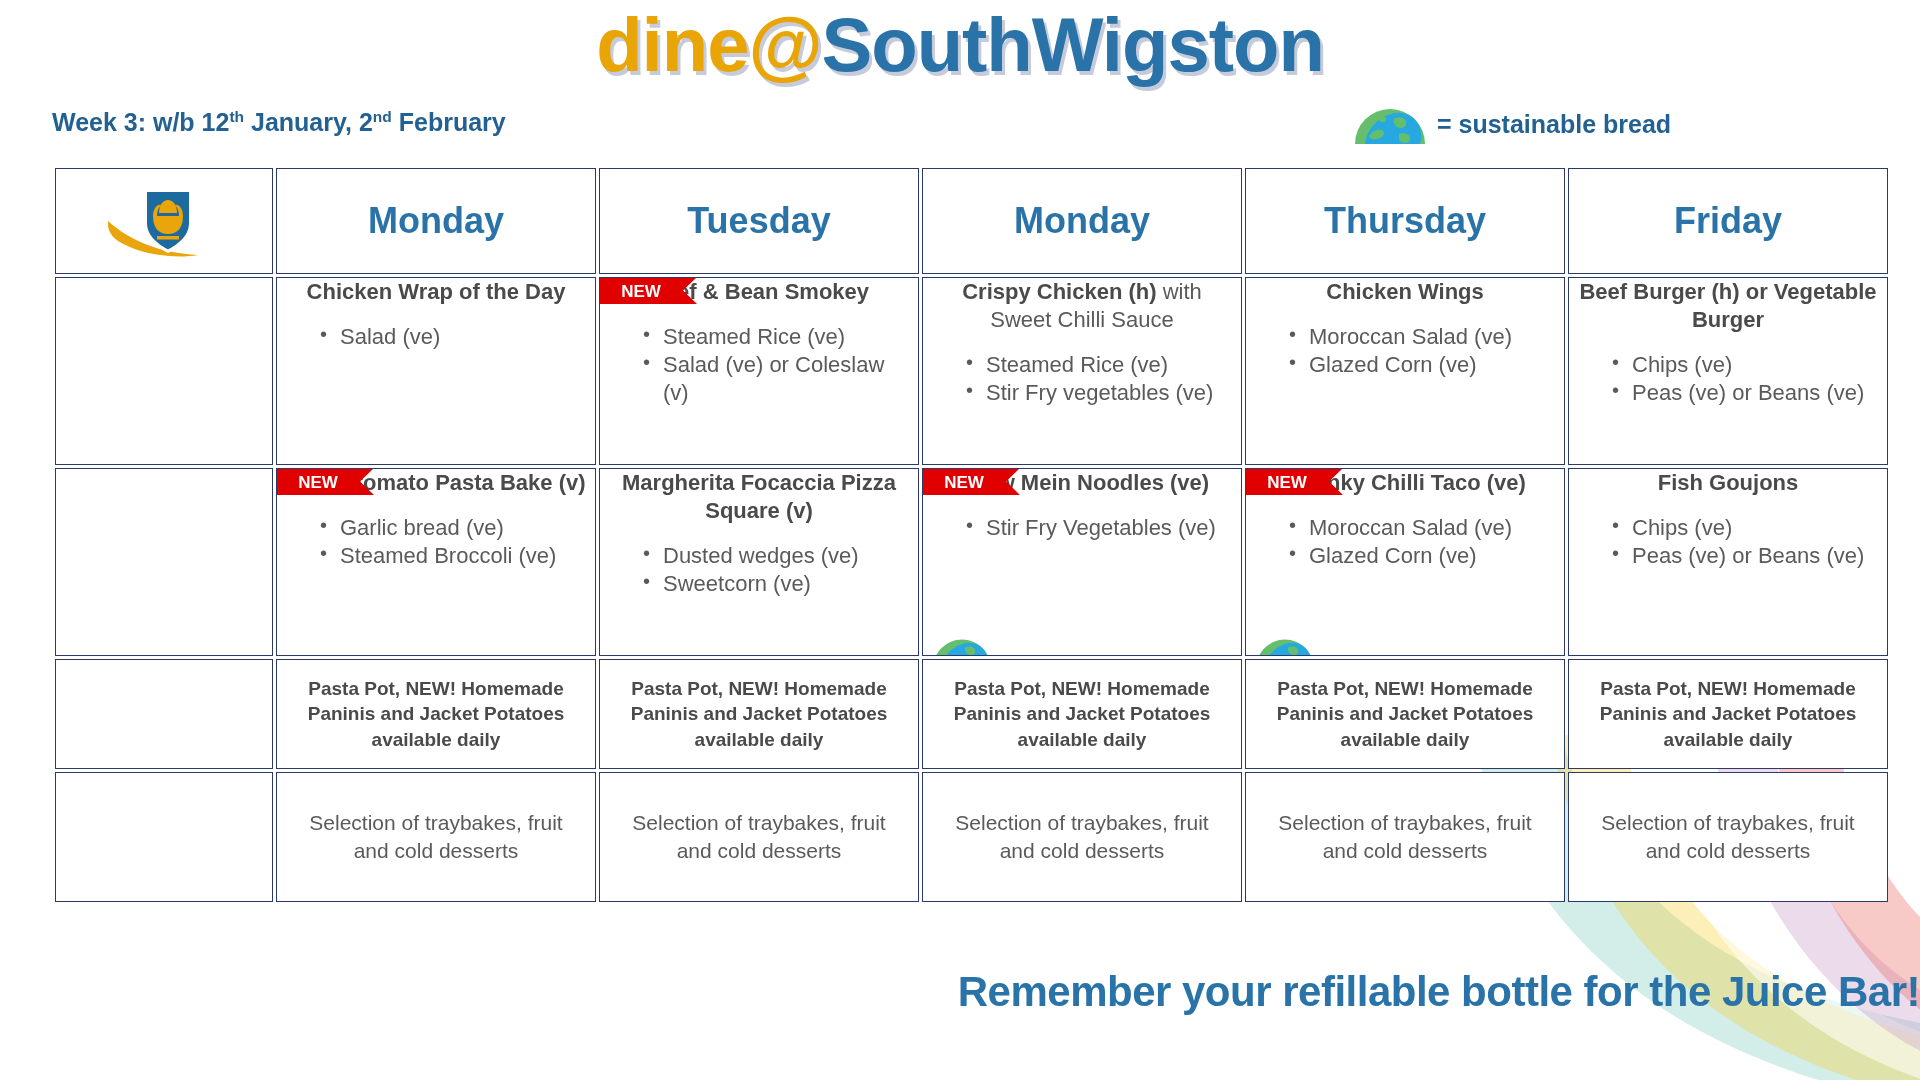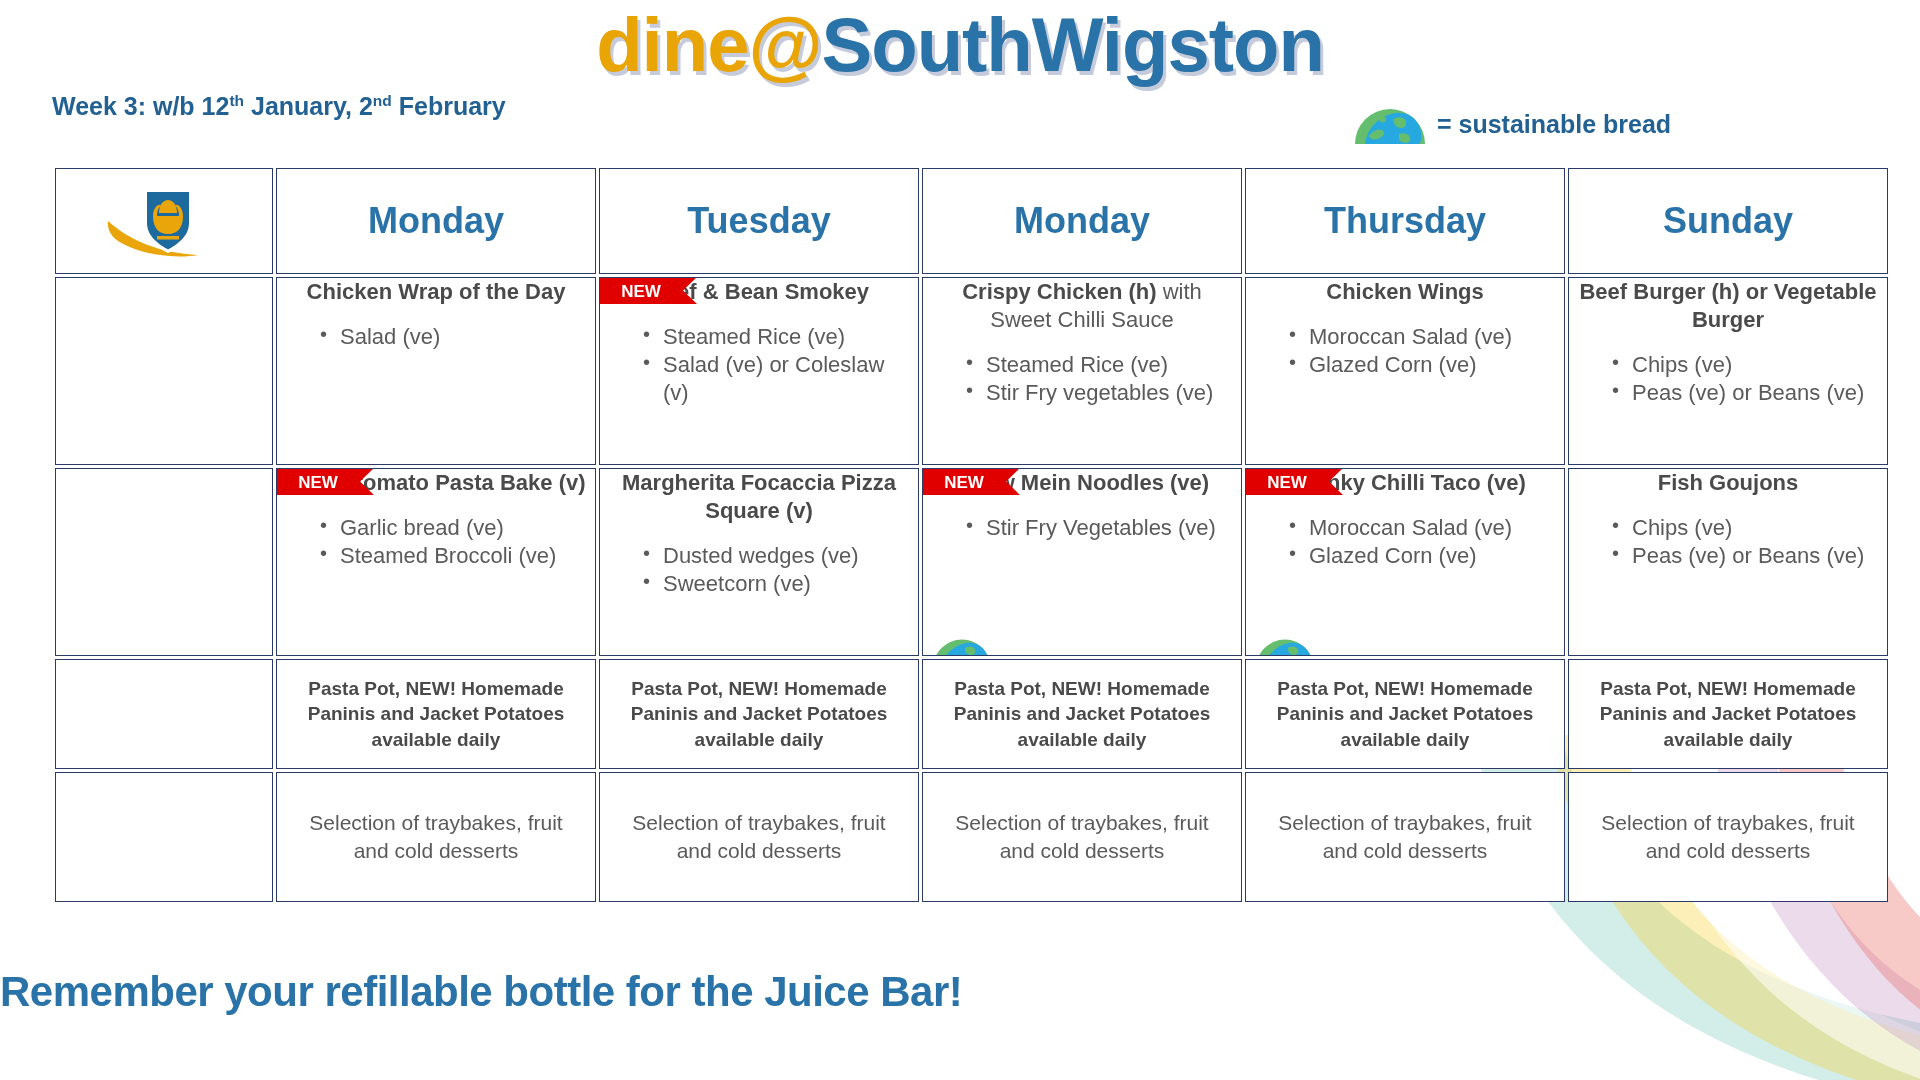--- a/index.html
+++ b/index.html
@@ -48,21 +48,21 @@
     line-height: 1.12;
     text-shadow: 3px 4px 0 rgba(150,160,190,0.55);
     white-space: nowrap;
   }
   .title .gold { color: #E9A406; margin-top: 12px; }
   .title .blue { color: #2A73A8; }
 
   
   .week-line {
     position: absolute;
-    top: 92px;
+    top: 108px;
     left: 52px;
     font-size: 25px;
     font-weight: bold;
     color: #236192;
     white-space: nowrap;
     z-index: 3;
   }
   .week-line sup { font-size: 0.62em; vertical-align: super; }
 
   .legend {
@@ -216,21 +216,21 @@
     bottom: -14px;
     z-index: 4;
   }
 
   
   .footer {
     position: absolute;
     top: 968px;
     left: 0;
     width: 1920px;
-    text-align: left;
+    text-align: right;
     z-index: 3;
   }
   .footer-text {
     display: inline-block;
     font-size: 42px;
     font-weight: bold;
     color: #2A73A8;
     letter-spacing: -0.5px;
     white-space: nowrap;
   }
@@ -296,21 +296,21 @@
             <path d="M97 47 C 97 40, 101 35, 105 36 C 102 39, 101 43, 101 47 Z" fill="#E9A50A"></path>
             <path d="M127 47 C 127 40, 123 35, 119 36 C 122 39, 123 43, 123 47 Z" fill="#E9A50A"></path>
             <path d="M97 47 L 127 47 C 127 58, 122 65, 112 65 C 102 65, 97 58, 97 47 Z" fill="#E9A50A"></path>
             <rect x="101" y="67" width="22" height="3.5" fill="#E9A50A"></rect>
           </svg>
         </td>
         <td class="day-head">Monday</td>
         <td class="day-head">Tuesday</td>
         <td class="day-head">Monday</td>
         <td class="day-head">Thursday</td>
-        <td class="day-head">Sunday</td>
+        <td class="day-head">Friday</td>
       </tr>
 
       <tr>
         <td class="row-label">Option 1</td>
         <td class="menu-cell">
             <div class="cell-inner">
           <div class="dish-title"><span>Chicken Wrap of the Day</span><span class="reg"></span></div>
           <ul class="sides">
             <li>Salad (ve)</li>
           </ul>

